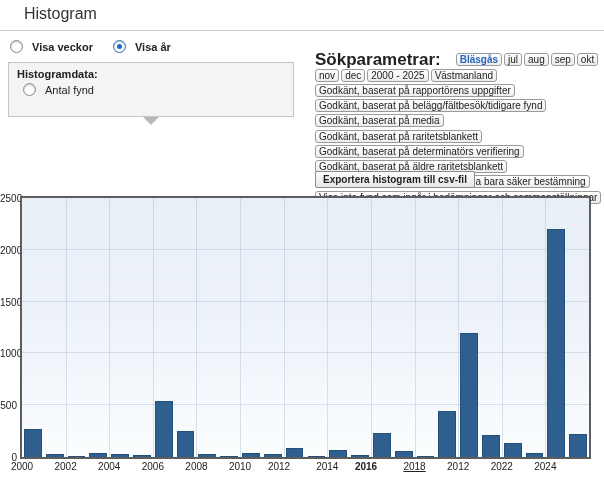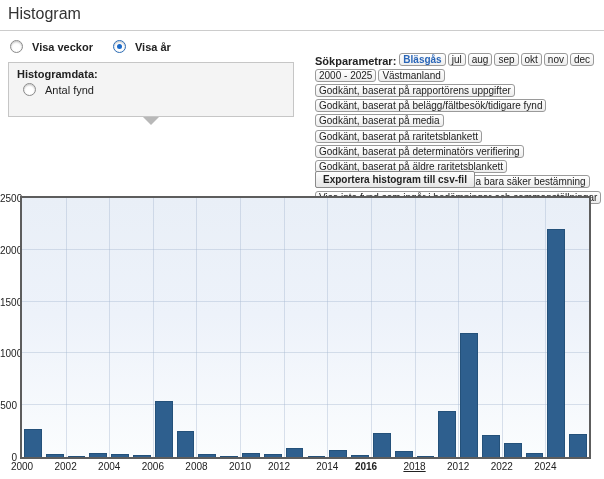--- a/index.html
+++ b/index.html
@@ -2,21 +2,21 @@
 <html><head>
 <meta charset="utf-8">
 <style>
   html,body{margin:0;padding:0;background:#fff;}
   #app{
     position:relative;width:604px;height:479px;overflow:hidden;
     font-family:"Liberation Sans","DejaVu Sans",sans-serif;
     background:#fff;color:#222;
   }
   
-  .page-title{position:absolute;left:8px;top:5px;font-size:16px;font-weight:400;color:#333;}
+  .page-title{position:absolute;left:24px;top:5px;font-size:16px;font-weight:400;color:#333;}
   .divider{position:absolute;left:0;top:30px;width:604px;border-top:1px solid #ccc;}
   
   .view-toggle{position:absolute;left:10px;top:40px;display:flex;gap:20px;align-items:center;}
   .radio-item{display:flex;align-items:center;gap:9px;cursor:pointer;}
   .radio-item .lbl{font-size:11px;font-weight:bold;color:#222;}
   .panel .radio-item .lbl{font-weight:normal;}
   .radio{
     width:11px;height:11px;border:1px solid #8a8a8a;border-radius:50%;
     background:#fff;box-shadow:inset 0 1px 2px rgba(0,0,0,.25);
     display:inline-flex;align-items:center;justify-content:center;flex:0 0 auto;
@@ -30,21 +30,21 @@
   }
   .panel-legend{font-size:11px;font-weight:bold;margin-bottom:3px;}
   .panel .options{display:flex;gap:3px;padding-left:6px;}
   .panel-pointer{
     position:absolute;left:143px;top:117px;width:0;height:0;
     border-left:8px solid transparent;border-right:8px solid transparent;
     border-top:8px solid #b8b8b8;
   }
   
   .search-params{position:absolute;left:315px;top:53px;width:290px;line-height:13px;}
-  .sp-label{font-size:11px;font-weight:bold;margin-right:3px;}
+  .sp-label{font-size:17px;font-weight:bold;margin-right:15px;}
   .tag{
     display:inline-block;font-size:10px;line-height:11px;color:#222;
     border:1px solid #9a9a9a;border-radius:3px;padding:0 3px;
     margin:0 2px 2px 0;background:linear-gradient(#ffffff,#ededed);
     vertical-align:middle;white-space:nowrap;cursor:pointer;
   }
   .tag.species{color:#2a66b8;font-weight:bold;}
   .tag.protected{background:#f7e2e2;border-color:#cf9d9d;color:#a03333;}
   .change-link{display:inline-block;margin-top:2px;font-size:11px;color:#3355aa;text-decoration:underline;cursor:pointer;}
   .export-button{

